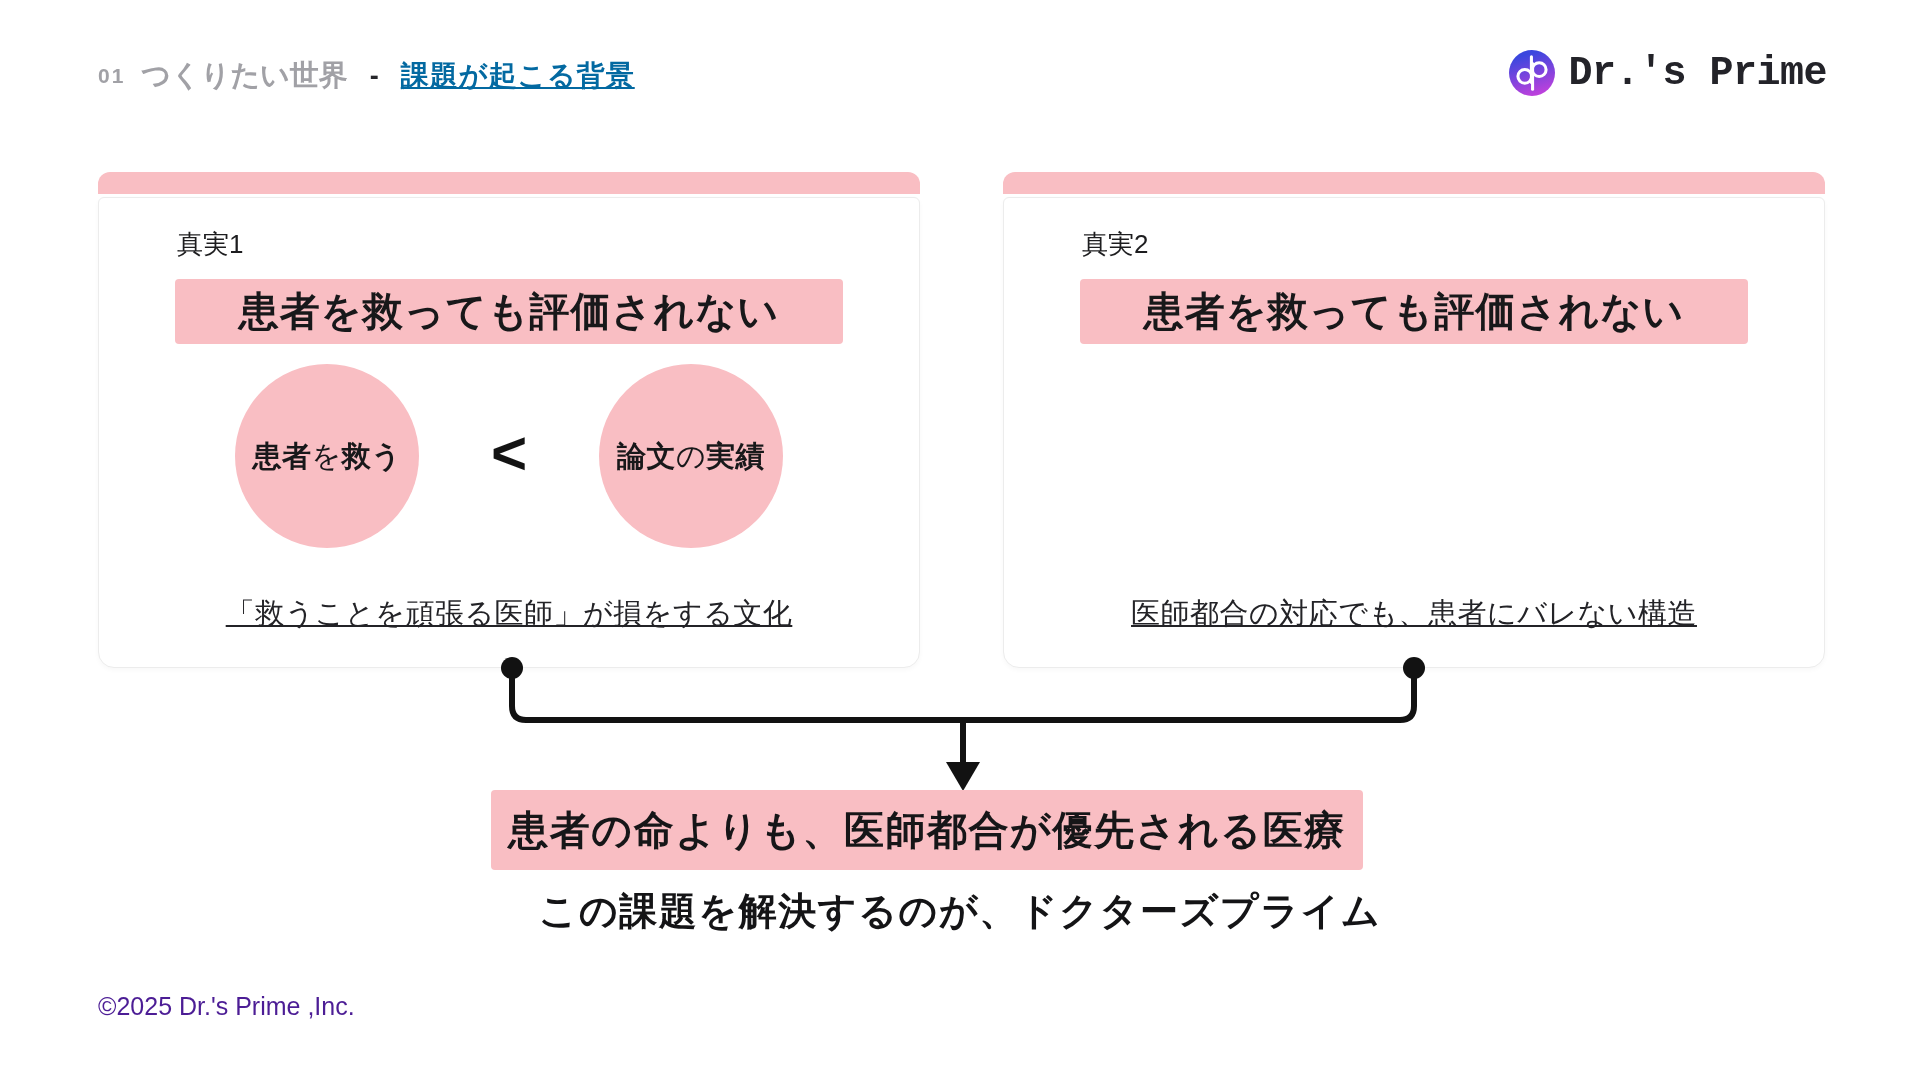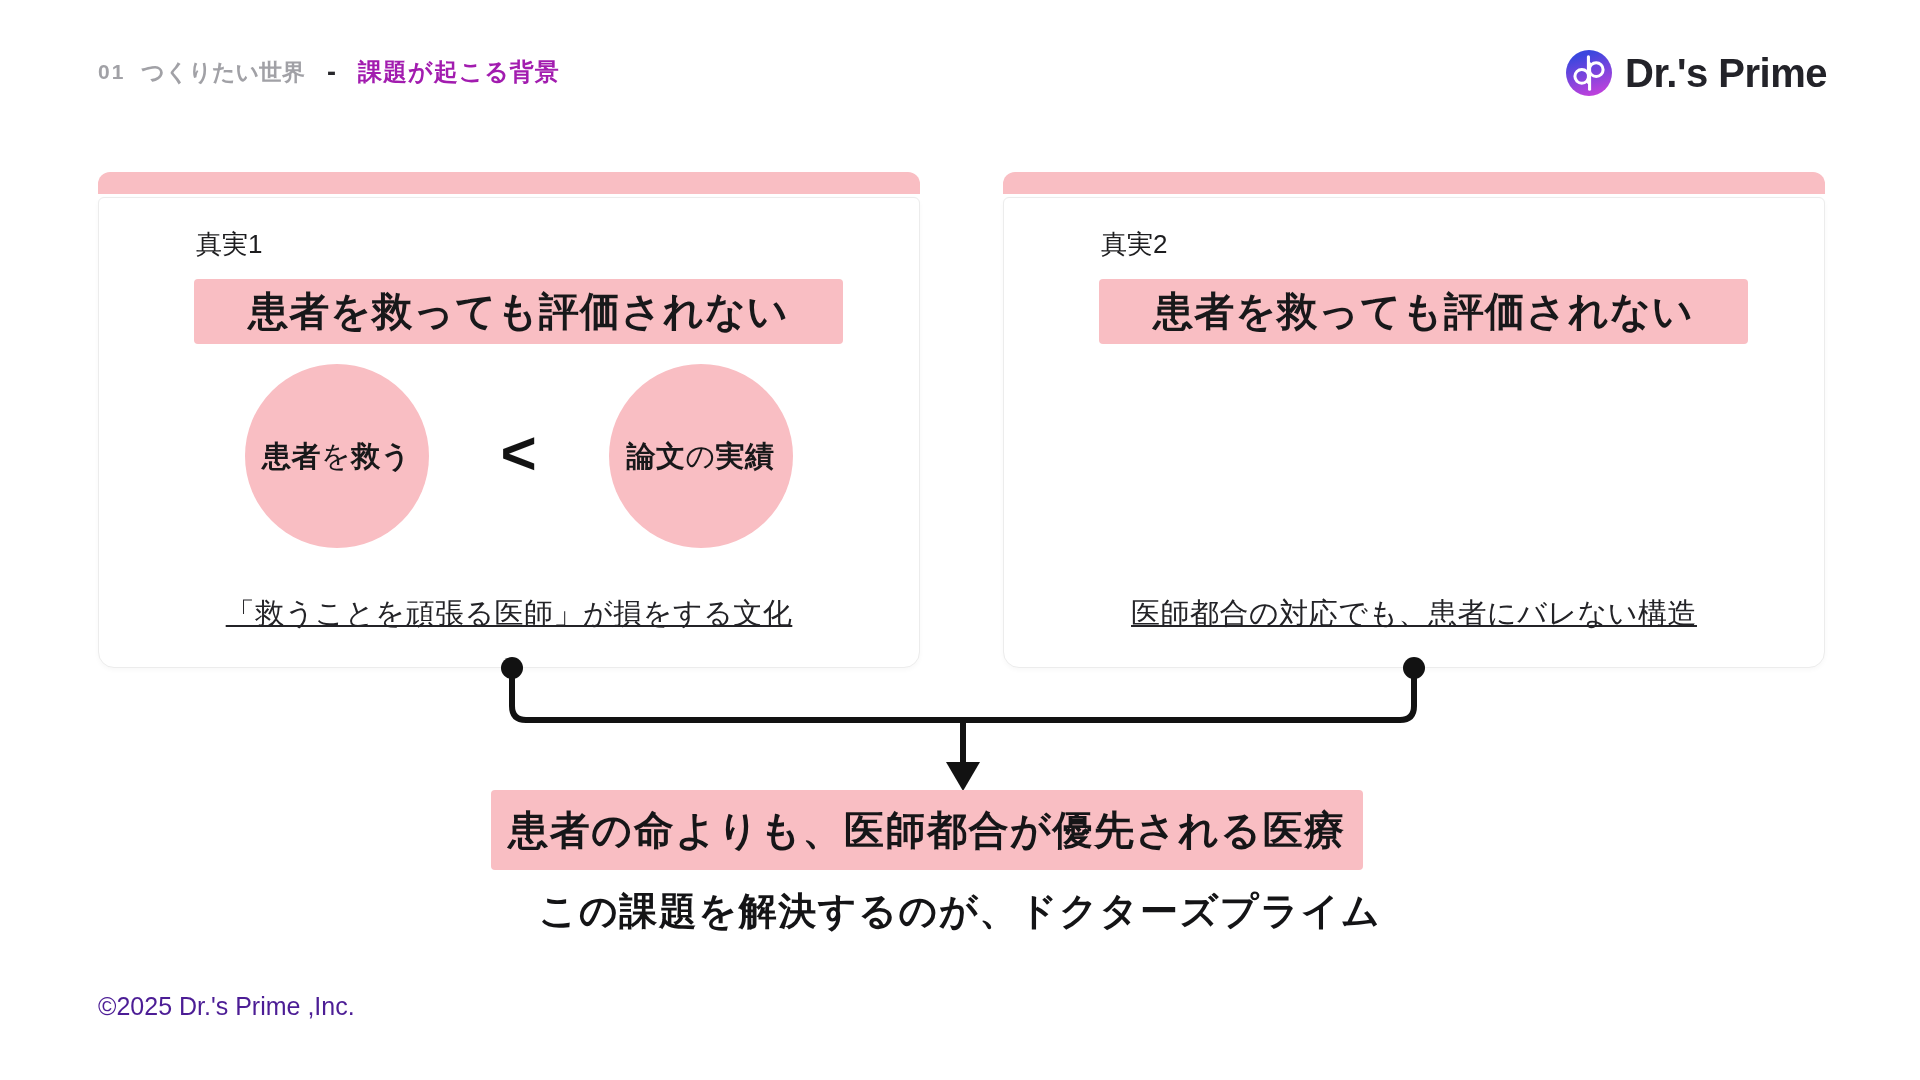--- a/index.html
+++ b/index.html
@@ -13,36 +13,36 @@
   *{box-sizing:border-box;}
   html,body{margin:0;padding:0;background:#fff;}
   .slide{
     position:relative;width:1920px;height:1080px;background:#ffffff;overflow:hidden;
     font-family:"Liberation Sans","DejaVu Sans",sans-serif;color:var(--ink);
   }
 
   
   .header{position:absolute;left:98px;top:56px;display:flex;align-items:center;font-weight:700;}
   .header .sec-num{color:var(--gray);font-size:21px;letter-spacing:2px;margin-right:16px;}
-  .header .sec-title{color:var(--gray);font-size:23px;}
+  .header .sec-title{color:var(--gray);font-size:29px;}
   .header .dash{color:#27272B;font-size:27px;margin:0 22px;font-weight:800;}
-  .header .page-title{color:#a21caf;font-size:24px;letter-spacing:1px;}
+  .header .page-title{color:#0369a1;font-size:28px;letter-spacing:1px;text-decoration:underline;}
 
   
-  .logo{position:absolute;top:50px;right:93px;display:flex;align-items:center;gap:13px;}
+  .logo{position:absolute;top:50px;right:93px;display:flex;align-items:center;gap:13px;font-family:Liberation Mono, monospace;}
   .logo-text{font-size:40px;font-weight:800;color:#232329;letter-spacing:-0.5px;}
 
   
   .card{position:absolute;top:172px;width:822px;}
   .card.c0{left:98px;}
   .card.c1{left:1003px;}
   .card-topbar{height:22px;background:var(--pink);border-radius:12px 12px 0 0;}
   .card-body{
     margin-top:3px;height:471px;background:#fff;border:1px solid var(--border);
-    border-radius:6px 6px 16px 16px;position:relative;box-shadow:0 2px 5px rgba(0,0,0,0.03);padding-left:19px;
+    border-radius:6px 6px 16px 16px;position:relative;box-shadow:0 2px 5px rgba(0,0,0,0.03);
   }
   .truth-label{padding:31px 0 0 78px;font-size:26px;line-height:1.2;color:#1D1D1F;}
   .card-heading{
     margin:19px 76px 0;height:65px;background:var(--pink);border-radius:4px;
     display:flex;align-items:center;justify-content:center;
     font-size:40px;font-weight:700;color:#18181A;letter-spacing:1px;
   }
   .circle-row{margin-top:20px;display:flex;align-items:center;justify-content:center;}
   .circle{
     width:184px;height:184px;border-radius:50%;background:var(--pink);flex:0 0 auto;

